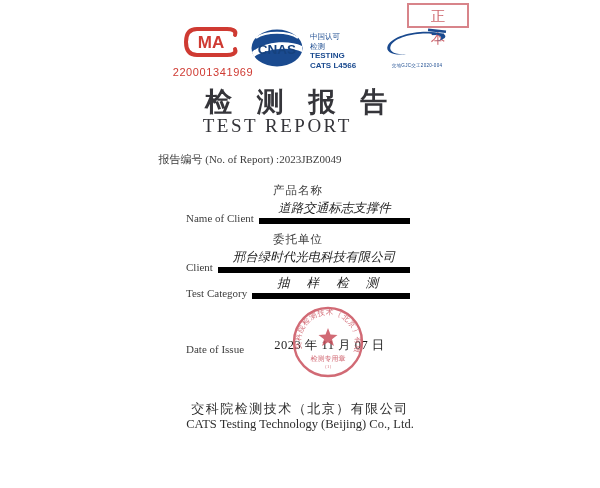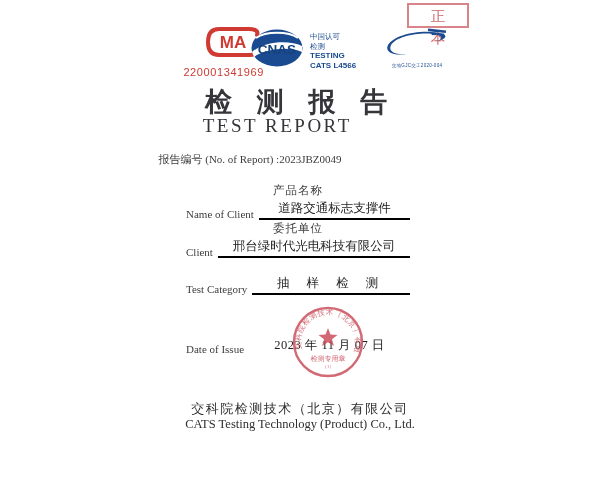--- a/index.html
+++ b/index.html
@@ -10,21 +10,21 @@
     overflow:hidden; margin:0 auto;
   }
   
   .zhengben {
     position:absolute; left:407px; top:3px; width:62px; height:25px;
     border:2px solid rgba(201,84,92,.8); color:#c7545c;
     font-size:14.5px; line-height:22px; text-align:center;
     letter-spacing:9px; padding-left:9px; opacity:.9;
   }
   
-  .cma { position:absolute; left:162px; top:26px; width:102px; text-align:right; }
+  .cma { position:absolute; left:162px; top:26px; width:102px; text-align:center; }
   .cma-number {
     font-family:"Liberation Sans","DejaVu Sans",sans-serif;
     font-size:11px; font-weight:normal; color:#cf3a32; letter-spacing:.6px; margin-top:4px;
   }
   .cnas { position:absolute; left:251px; top:29px; display:flex; gap:7px; }
   .cnas-caption {
     font-family:"Liberation Sans","DejaVu Sans",sans-serif;
     color:#1a4a8f; font-size:7.5px; line-height:9.5px; text-align:left; padding-top:3px;
   }
   .cnas-caption .b { font-weight:bold; font-size:8px; }
@@ -48,24 +48,24 @@
   
   .fields { position:absolute; left:186px; top:183px; width:224px; }
   .field-row { position:absolute; left:0; width:224px; }
   .field-row .zh { font-size:11.5px; color:#3d3d3d; letter-spacing:1px;text-align:center; }
   .field-row .line { display:flex; align-items:flex-end; margin-top:2px; }
   .field-row .en { font-size:11px; color:#3d3d3d; white-space:nowrap; padding-right:5px; }
   .field-row .val {
     flex:1; text-align:center; font-size:12.5px; color:#1e1e1e;
     padding-bottom:1px; white-space:nowrap;
   }
-  .field-row .u { border-bottom:2px solid #000000; }
+  .field-row .u { border-bottom:6px solid #000000;font-style:italic; }
   .field-row .spaced { letter-spacing:7px; }
   .field-row .dateval { letter-spacing:.5px; }
-  .row-0 { top:0; } .row-1 { top:38px; } .row-2 { top:90px; } .row-3 { top:152px; }
+  .row-0 { top:0; } .row-1 { top:49px; } .row-2 { top:90px; } .row-3 { top:152px; }
   
   .seal { position:absolute; left:290px; top:304px; width:76px; height:76px; opacity:.82; }
   
   .footer { position:absolute; top:401px; left:0; width:600px; text-align:center; color:#2e2e2e; }
   .footer .f-zh { font-size:13px; letter-spacing:1.5px; line-height:15px; }
   .footer .f-en { font-size:12.5px; line-height:16px; }
 </style>
 </head>
 <body>
 
@@ -155,16 +155,16 @@
     <text font-size="7.4" fill="#c84a57" letter-spacing="0.6" font-family="Liberation Serif, DejaVu Serif, serif">
       <textPath href="#sealArc" startOffset="2">交科院检测技术（北京）有限公司</textPath>
     </text>
     <polygon fill="#c84a57" points="38,24 35.5,30.6 28.5,30.9 34,35.3 32.1,42.1 38,38.2 43.9,42.1 42,35.3 47.5,30.9 40.5,30.6"></polygon>
     <text x="38" y="57" text-anchor="middle" font-size="7" fill="#c84a57">检测专用章</text>
     <text x="38" y="64" text-anchor="middle" font-size="4.5" fill="#c84a57">（1）</text>
   </svg>
 
   <div class="footer">
     <div class="f-zh">交科院检测技术（北京）有限公司</div>
-    <div class="f-en">CATS Testing Technology (Product) Co., Ltd.</div>
+    <div class="f-en">CATS Testing Technology (Beijing) Co., Ltd.</div>
   </div>
 
 </div>
 
 </body></html>

